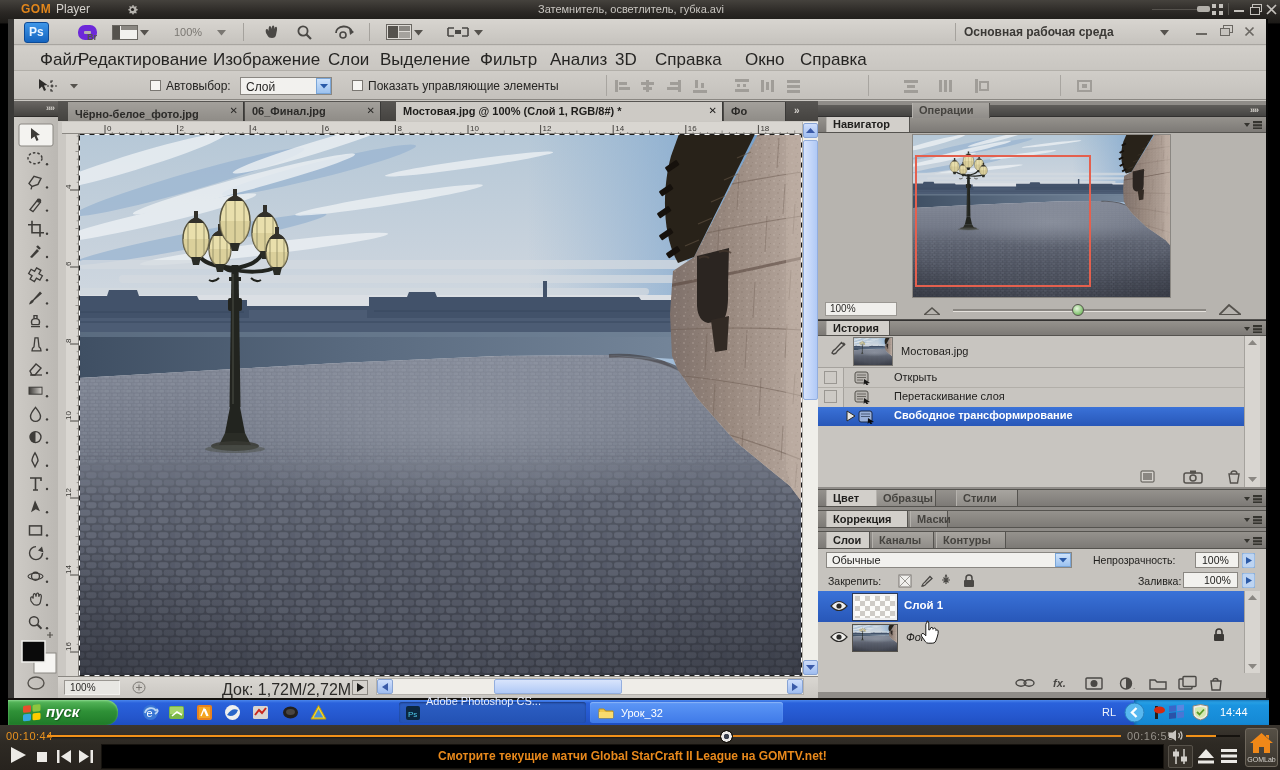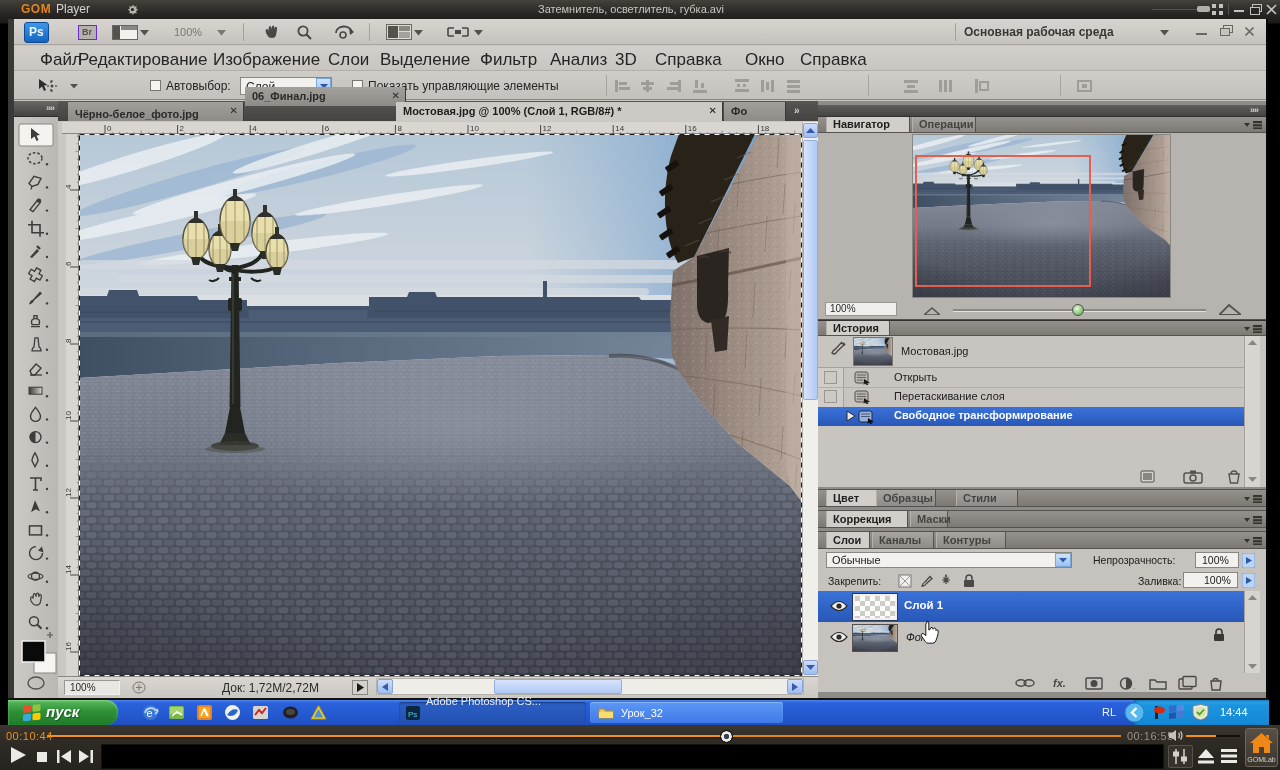--- a/index.html
+++ b/index.html
@@ -42,21 +42,21 @@
       </svg>
 </div>
 <div id="video">
 <div id="ps">
 <div class="abs" style="left:0;top:0;width:6px;height:680px;background:#3a3937;z-index:5"></div>
 
 <div class="abs" style="left:0;top:0;width:1258px;height:26px;background:linear-gradient(#d8d5d0,#c6c3be);border-bottom:1px solid #a8a5a0"></div>
 <div class="abs" style="left:16px;top:3px;width:25px;height:21px;background:linear-gradient(#3e96e8,#1565c0);border-radius:3px;border:1px solid #0d4a96">
           <span style="position:absolute;left:4px;top:2px;font-size:12px;font-weight:bold;color:#eaf4ff">Ps</span>
         </div>
-<div class="abs" style="left:70px;top:6px;width:19px;height:15px;background:#b5b2ad;border:1px solid #6d28d9;border-radius:0">
+<div class="abs" style="left:70px;top:6px;width:19px;height:15px;background:#b5b2ad;border:6px solid #6d28d9;border-radius:7px">
           <span style="position:absolute;left:3px;top:1px;font-size:9px;font-weight:bold;color:#55524d">Br</span>
         </div>
 <svg class="abs" style="left:104px;top:6px" width="26" height="15" viewBox="0 0 26 15">
           <rect x="0.5" y="0.5" width="25" height="14" fill="#f2f1ee" stroke="#6a6762"></rect>
           <rect x="1" y="1" width="7" height="13" fill="#55524d"></rect>
           <rect x="9" y="1" width="16" height="4" fill="#8a8782"></rect>
         </svg>
 <svg class="abs" style="left:132px;top:11px" width="9" height="6">
           <polygon points="0,0 9,0 4.5,5.5" fill="#55524d"></polygon>
         </svg>
@@ -313,21 +313,21 @@
 <rect x="20" y="536" width="22" height="20" fill="#f6f5f2" stroke="#8a8782"></rect>
 <rect x="8" y="524" width="23" height="21" fill="#0a0a0a" stroke="#f0efec" stroke-width="1.5"></rect>
 <path d="M33 518 l6 0 M36 515 l0 6" stroke="#55524d" stroke-width="1.2"></path>
 <ellipse cx="22" cy="566" rx="8" ry="6" fill="none" stroke="#55524d" stroke-width="1.4"></ellipse>
 </svg>
 <div class="abs" style="left:50px;top:82px;width:760px;height:20px;background:linear-gradient(#575552,#454340)"></div>
 <div class="abs" style="left:60px;top:83px;width:176px;height:19px;background:linear-gradient(#a3a09b,#8f8c87);border-right:1px solid #3a3937;overflow:hidden">
           <span style="position:absolute;left:7px;top:6px;font-size:11px;font-weight:bold;color:#2b2a28;white-space:nowrap">Чёрно-белое_фото.jpg</span>
           <span style="position:absolute;right:5px;top:3px;font-size:10px;color:#2b2a28">✕</span>
         </div>
-<div class="abs" style="left:237px;top:68px;width:161px;height:19px;background:linear-gradient(#a3a09b,#8f8c87);border-right:1px solid #3a3937;overflow:hidden">
+<div class="abs" style="left:237px;top:83px;width:136px;height:19px;background:linear-gradient(#a3a09b,#8f8c87);border-right:1px solid #3a3937;overflow:hidden">
           <span style="position:absolute;left:7px;top:3px;font-size:11px;font-weight:bold;color:#2b2a28;white-space:nowrap">06_Финал.jpg</span>
           <span style="position:absolute;right:5px;top:3px;font-size:10px;color:#2b2a28">✕</span>
         </div>
 <div class="abs" style="left:388px;top:83px;width:327px;height:19px;background:#cdcac5;border-right:1px solid #3a3937;overflow:hidden">
           <span style="position:absolute;left:7px;top:3px;font-size:11px;font-weight:bold;color:#1e1d1b;white-space:nowrap">Мостовая.jpg @ 100% (Слой 1, RGB/8#) *</span>
           <span style="position:absolute;right:5px;top:3px;font-size:10px;color:#1e1d1b">✕</span>
         </div>
 <div class="abs" style="left:716px;top:83px;width:62px;height:19px;background:linear-gradient(#a3a09b,#8f8c87);border-right:1px solid #3a3937;overflow:hidden">
           <span style="position:absolute;left:7px;top:3px;font-size:11px;font-weight:bold;color:#2b2a28;white-space:nowrap">Фо</span>
         </div>
@@ -758,21 +758,21 @@
           <polygon points="0,0 9,0 4.5,5" fill="#3a5aa8"></polygon>
         </svg>
 <div class="abs" style="left:795px;top:121px;width:15px;height:260px;background:linear-gradient(90deg,#d8e4fc,#b0c9f6);border:1px solid #93aede;border-radius:2px"></div>
 <div class="abs" style="left:50px;top:657px;width:760px;height:23px;background:linear-gradient(#dad7d2,#c9c6c1);border-top:1px solid #8a8782"></div>
 <div class="abs" style="left:56px;top:661px;width:56px;height:15px;background:#e8e7e3;border:1px solid #9a9792;border-right-color:#f2f1ee;border-bottom-color:#f2f1ee"></div>
 <span class="abs" style="left:62px;top:663px;font-size:10px;color:#2b2a28">100%</span>
 <svg class="abs" style="left:124px;top:662px" width="14" height="13">
           <ellipse cx="7" cy="6.5" rx="6" ry="5.5" fill="#cfccc7" stroke="#7a7772"></ellipse>
           <path d="M4 6.5 h6 M7 3.5 v6" stroke="#7a7772"></path>
         </svg>
-<span class="abs" style="left:214px;top:662px;font-size:12px;color:#2b2a28">Док: 1,72М/2,72М</span>
+<span class="abs" style="left:214px;top:662px;font-size:16px;color:#2b2a28">Док: 1,72М/2,72М</span>
 <svg class="abs" style="left:344px;top:661px" width="16" height="15">
           <rect x="0.5" y="0.5" width="15" height="14" fill="#d5d2cd" stroke="#8a8782"></rect>
           <polygon points="5,3 12,7.5 5,12" fill="#1a1a18"></polygon>
         </svg>
 <div class="abs" style="left:368px;top:659px;width:428px;height:17px;background:#efede8;border:1px solid #b5b2ad"></div>
 <div class="abs" style="left:369px;top:660px;width:16px;height:15px;background:linear-gradient(#cfdefb,#9fbdf0);border:1px solid #87a3d4;border-radius:2px"></div>
 <svg class="abs" style="left:374px;top:664px" width="6" height="8">
           <polygon points="6,0 6,8 0,4" fill="#3a5aa8"></polygon>
         </svg>
 <div class="abs" style="left:779px;top:660px;width:16px;height:15px;background:linear-gradient(#cfdefb,#9fbdf0);border:1px solid #87a3d4;border-radius:2px"></div>
@@ -782,21 +782,21 @@
 <div class="abs" style="left:486px;top:660px;width:128px;height:15px;background:linear-gradient(#d8e4fc,#b0c9f6);border:1px solid #93aede;border-radius:2px"></div>
 <div class="abs" style="left:810px;top:82px;width:6px;height:598px;background:#3c3b39"></div>
 <div class="abs" style="left:810px;top:82px;width:448px;height:598px;background:#8f8c88"></div>
 <div class="abs" style="left:810px;top:86px;width:448px;height:12px;background:linear-gradient(#605e5b,#454442);border-bottom:1px solid #323130">
           <span style="position:absolute;right:8px;top:0px;font-size:9px;font-weight:bold;color:#d5d2cd;letter-spacing:-1px">»»</span>
         </div>
 <div class="abs" style="left:810px;top:98px;width:448px;height:16px;background:linear-gradient(#95928d,#7d7a76);border-bottom:1px solid #55534f"></div>
 <div class="abs" style="left:818px;top:98px;width:84px;height:15px;background:#d2cfca;border-right:1px solid #55534f;border-left:1px solid #b5b2ad">
           <span style="position:absolute;left:6px;top:1px;font-size:11px;font-weight:bold;color:#21201e;white-space:nowrap">Навигатор</span>
         </div>
-<div class="abs" style="left:904px;top:98px;width:64px;height:15px;background:linear-gradient(#a8a5a0,#8f8c88);border-right:1px solid #55534f;border-left:1px solid #b5b2ad">
+<div class="abs" style="left:904px;top:84px;width:78px;height:15px;background:linear-gradient(#a8a5a0,#8f8c88);border-right:1px solid #55534f;border-left:1px solid #b5b2ad">
           <span style="position:absolute;left:6px;top:1px;font-size:11px;font-weight:bold;color:#45433f;white-space:nowrap">Операции</span>
         </div>
 <svg class="abs" style="left:1236px;top:102px" width="18" height="8">
           <polygon points="0,2 6,2 3,6" fill="#35342f"></polygon>
           <rect x="9" y="0" width="9" height="2.2" fill="#35342f"></rect>
           <rect x="9" y="3.2" width="9" height="2.2" fill="#35342f"></rect>
           <rect x="9" y="6.4" width="9" height="2.2" fill="#35342f"></rect>
         </svg>
 <div class="abs" style="left:810px;top:114px;width:448px;height:186px;background:#b7b4af"></div>
 <div class="abs" style="left:905px;top:116px;width:257px;height:162px;outline:1px solid #8a8782"><svg width="257" height="162" viewBox="0 0 723 542" preserveAspectRatio="none">
@@ -1112,20 +1112,21 @@
 <div class="abs" style="left:37px;top:27px;width:10px;height:10px;background:#eceae6"></div>
 <svg class="abs" style="left:57px;top:25px" width="14" height="13">
         <rect x="0" y="0" width="2.5" height="13" fill="#eceae6"></rect>
         <polygon points="14,0 4,6.5 14,13" fill="#eceae6"></polygon>
       </svg>
 <svg class="abs" style="left:79px;top:25px" width="14" height="13">
         <polygon points="0,0 10,6.5 0,13" fill="#eceae6"></polygon>
         <rect x="11.5" y="0" width="2.5" height="13" fill="#eceae6"></rect>
       </svg>
 <div class="abs" style="left:101px;top:19px;width:1063px;height:25px;background:#000;border:1px solid #15120e"></div>
+<div class="abs" style="left:101px;top:19px;width:1063px;height:25px;text-align:center;line-height:25px;font-size:12px;font-weight:bold;color:#e8891c">Смотрите текущие матчи Global StarCraft II League на GOMTV.net!</div>
 <div class="abs" style="left:1168px;top:20px;width:25px;height:23px;background:#37322b;border:1px solid #57524a;border-radius:2px"></div>
 <svg class="abs" style="left:1172px;top:23px" width="17" height="17" viewBox="0 0 17 17" stroke="#d5d2cd" fill="#d5d2cd">
         <path d="M4 1 v15 M12 1 v15" stroke-width="1.5" fill="none"></path>
         <rect x="1.5" y="4" width="5" height="4"></rect>
         <rect x="9.5" y="9" width="5" height="4"></rect>
       </svg>
 <svg class="abs" style="left:1198px;top:24px" width="16" height="15">
         <polygon points="8,0 16,9 0,9" fill="#eceae6"></polygon>
         <rect x="0" y="11.5" width="16" height="3" fill="#eceae6"></rect>
       </svg>

